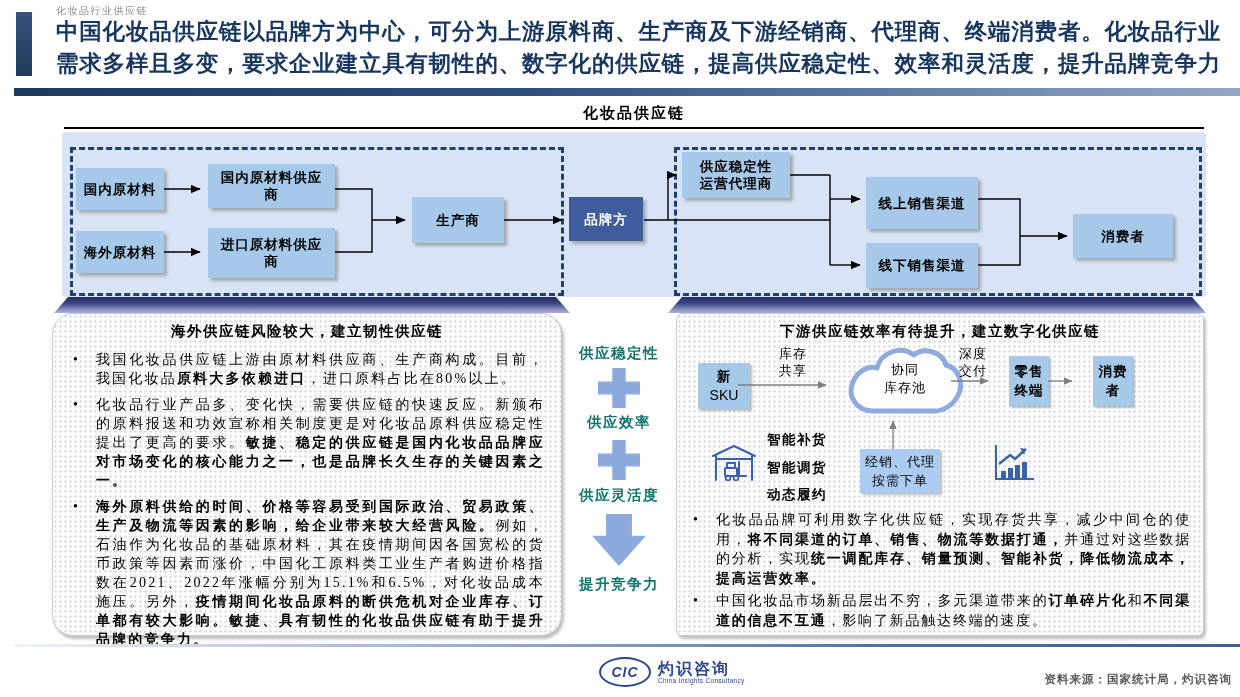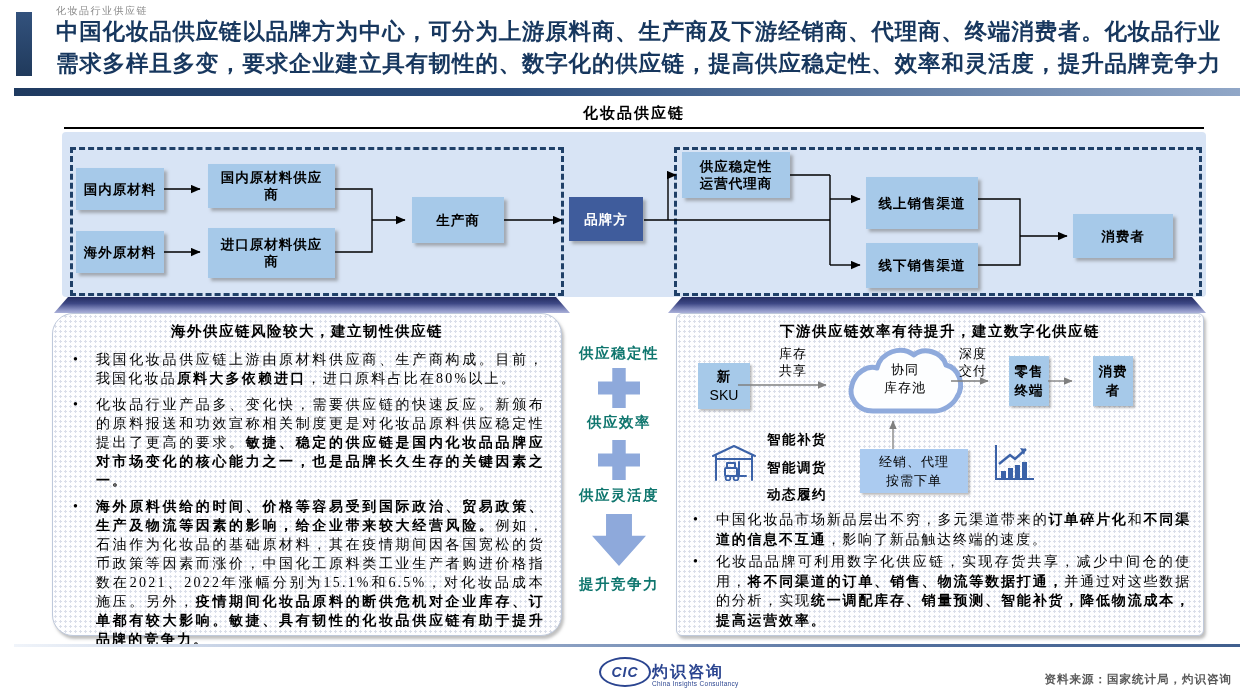--- a/index.html
+++ b/index.html
@@ -76,35 +76,35 @@
 
   
   .mini{position:absolute;z-index:3;}
   .mbox{background:#a6c9e9;box-shadow:2px 2px 2px rgba(110,110,110,.45);
         display:flex;flex-direction:column;align-items:center;justify-content:center;
         font-size:13.5px;font-weight:bold;letter-spacing:1px;line-height:19px;text-align:center;}
   #m-sku{left:21px;top:49px;width:52px;height:46px;}
   #m-sku .latin{font-family:"Liberation Sans",sans-serif;font-weight:normal;font-size:14px;letter-spacing:0;}
   #m-retail{left:332px;top:42px;width:40px;height:50px;}
   #m-consumer{left:416px;top:42px;width:40px;height:50px;}
-  #m-order{left:183px;top:135px;width:108px;height:44px;background:#abcbf0;font-weight:normal;font-size:13px;}
+  #m-order{left:183px;top:135px;width:80px;height:44px;background:#abcbf0;font-weight:normal;font-size:13px;}
   .flow-label{font-size:13px;line-height:17px;letter-spacing:1px;}
   #m-share{left:102px;top:31px;}
   #m-deep{left:282px;top:31px;}
   #m-cloud-svg{left:166px;top:23px;}
   #m-cloud-text{left:166px;top:47px;width:124px;text-align:center;font-size:13px;line-height:18px;letter-spacing:1px;}
   #m-wh-icon{left:34px;top:129px;}
   #m-caps{left:90px;top:112px;font-size:13.5px;font-weight:bold;line-height:27.5px;letter-spacing:1.5px;}
   #m-chart-icon{left:316px;top:130px;}
   #m-benefits{left:364px;top:112px;font-size:13.5px;font-weight:bold;line-height:27.5px;letter-spacing:1px;}
 
   
   #footer-line{left:0;top:644px;width:1240px;height:3px;
                background:linear-gradient(90deg,#f0f4fa 0%,#a9bad6 30%,#54719f 70%,#3f5e8d 100%);}
-  #logo{left:585px;top:657px;display:flex;align-items:flex-end;gap:1px;}
+  #logo{left:585px;top:657px;display:flex;align-items:center;gap:7px;}
   .logo-ellipse{width:48px;height:26px;border:2.5px solid #2b4590;border-radius:50%;
                 display:flex;align-items:center;justify-content:center;
                 font-family:"Liberation Sans",sans-serif;font-style:italic;font-weight:bold;
                 font-size:14px;color:#2b4590;letter-spacing:1px;}
   .logo-cn{font-size:16px;font-weight:bold;color:#2b4590;letter-spacing:2px;line-height:17px;
            font-family:"Liberation Sans",sans-serif;}
   .logo-en{font-size:6.5px;color:#2b4590;font-family:"Liberation Sans",sans-serif;letter-spacing:0.3px;}
   #source{right:8px;top:672px;font-size:11.5px;font-weight:bold;color:#595959;letter-spacing:1px;}
 
   #connectors{position:absolute;left:0;top:0;z-index:6;pointer-events:none;}
@@ -233,25 +233,25 @@
       <rect x="15" y="24" width="5" height="11" fill="#3b62a8"></rect>
       <rect x="22" y="21" width="5" height="14" fill="#3b62a8"></rect>
       <rect x="29" y="18" width="5" height="17" fill="#3b62a8"></rect>
       <path d="M6,20 L17,11 L22,15 L33,5" fill="none" stroke="#3b62a8" stroke-width="2.4"></path>
       <path d="M33,5 L27,4 L31,11 Z" fill="#3b62a8"></path>
     </svg>
 
     <ul class="bullets" id="bullets-right">
       <li>
           <span class="dot"></span>
+          <div class="btext"><span>化妆品品牌可利用数字化供应链，实现存货共享，减少中间仓的使用，</span><span class="b">将不同渠道的订单、销售、物流等数据打通，</span><span>并通过对这些数据的分析，实现</span><span class="b">统一调配库存、销量预测、智能补货，降低物流成本，提高运营效率。</span></div>
+        </li>
+      <li>
+          <span class="dot"></span>
           <div class="btext"><span>中国化妆品市场新品层出不穷，多元渠道带来的</span><span class="b">订单碎片化</span><span>和</span><span class="b">不同渠道的信息不互通</span><span>，影响了新品触达终端的速度。</span></div>
-        </li>
-      <li>
-          <span class="dot"></span>
-          <div class="btext"><span>化妆品品牌可利用数字化供应链，实现存货共享，减少中间仓的使用，</span><span class="b">将不同渠道的订单、销售、物流等数据打通，</span><span>并通过对这些数据的分析，实现</span><span class="b">统一调配库存、销量预测、智能补货，降低物流成本，提高运营效率。</span></div>
         </li>
     </ul>
   </div>
 
   <div class="abs" id="footer-line"></div>
   <div class="abs" id="logo">
     <div class="logo-ellipse">CIC</div>
     <div>
       <div class="logo-cn">灼识咨询</div>
       <div class="logo-en">China Insights Consultancy</div>

